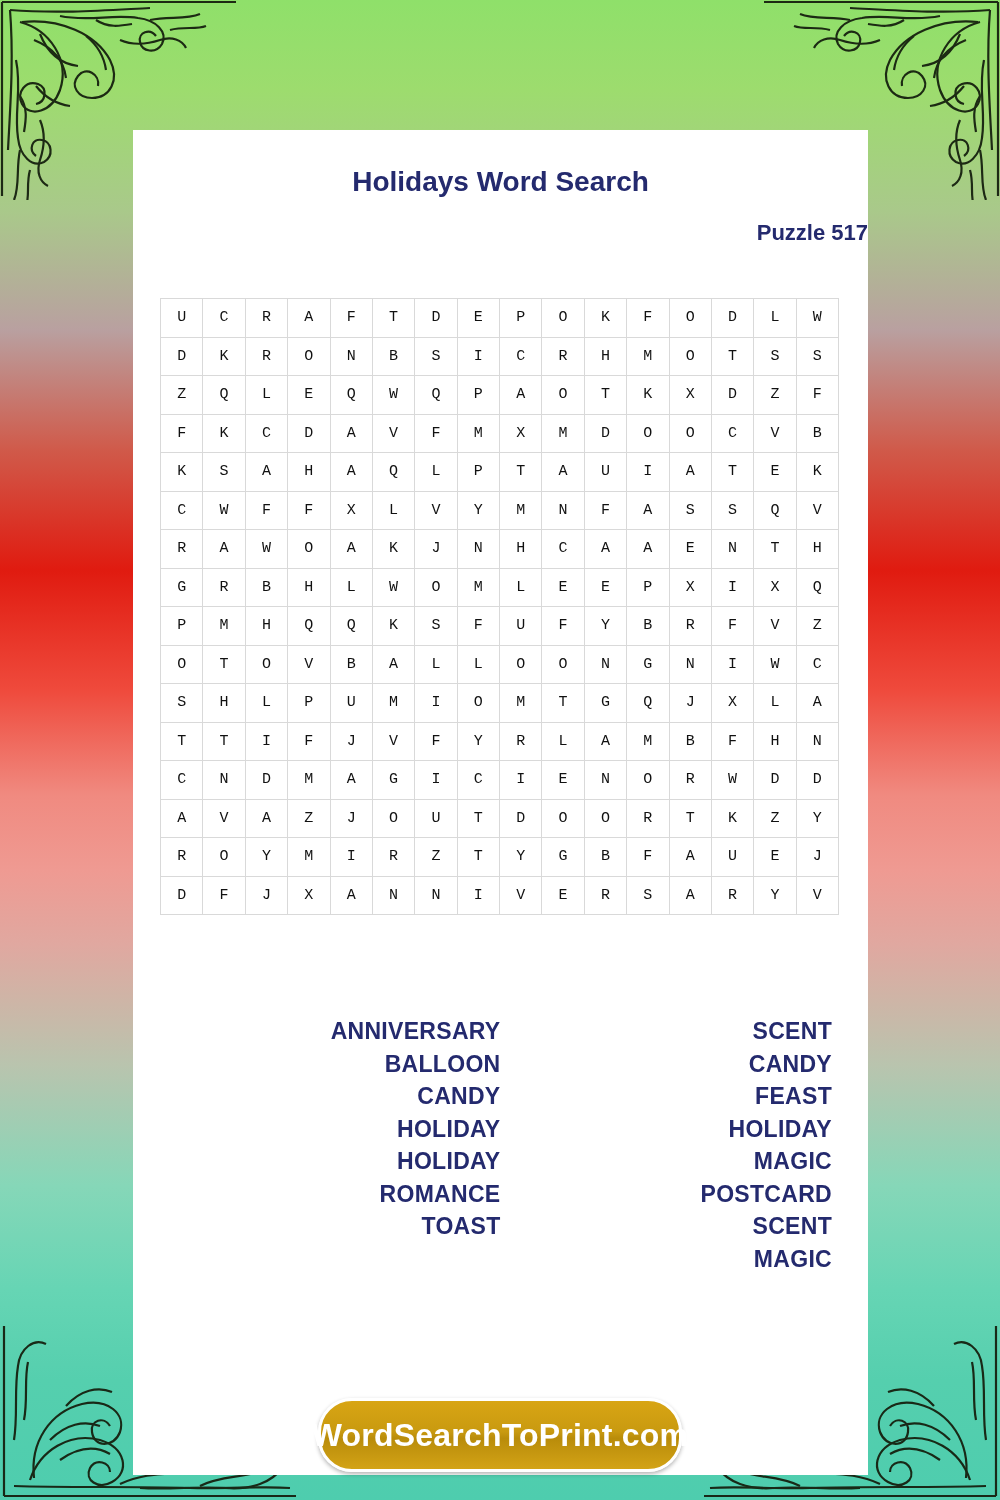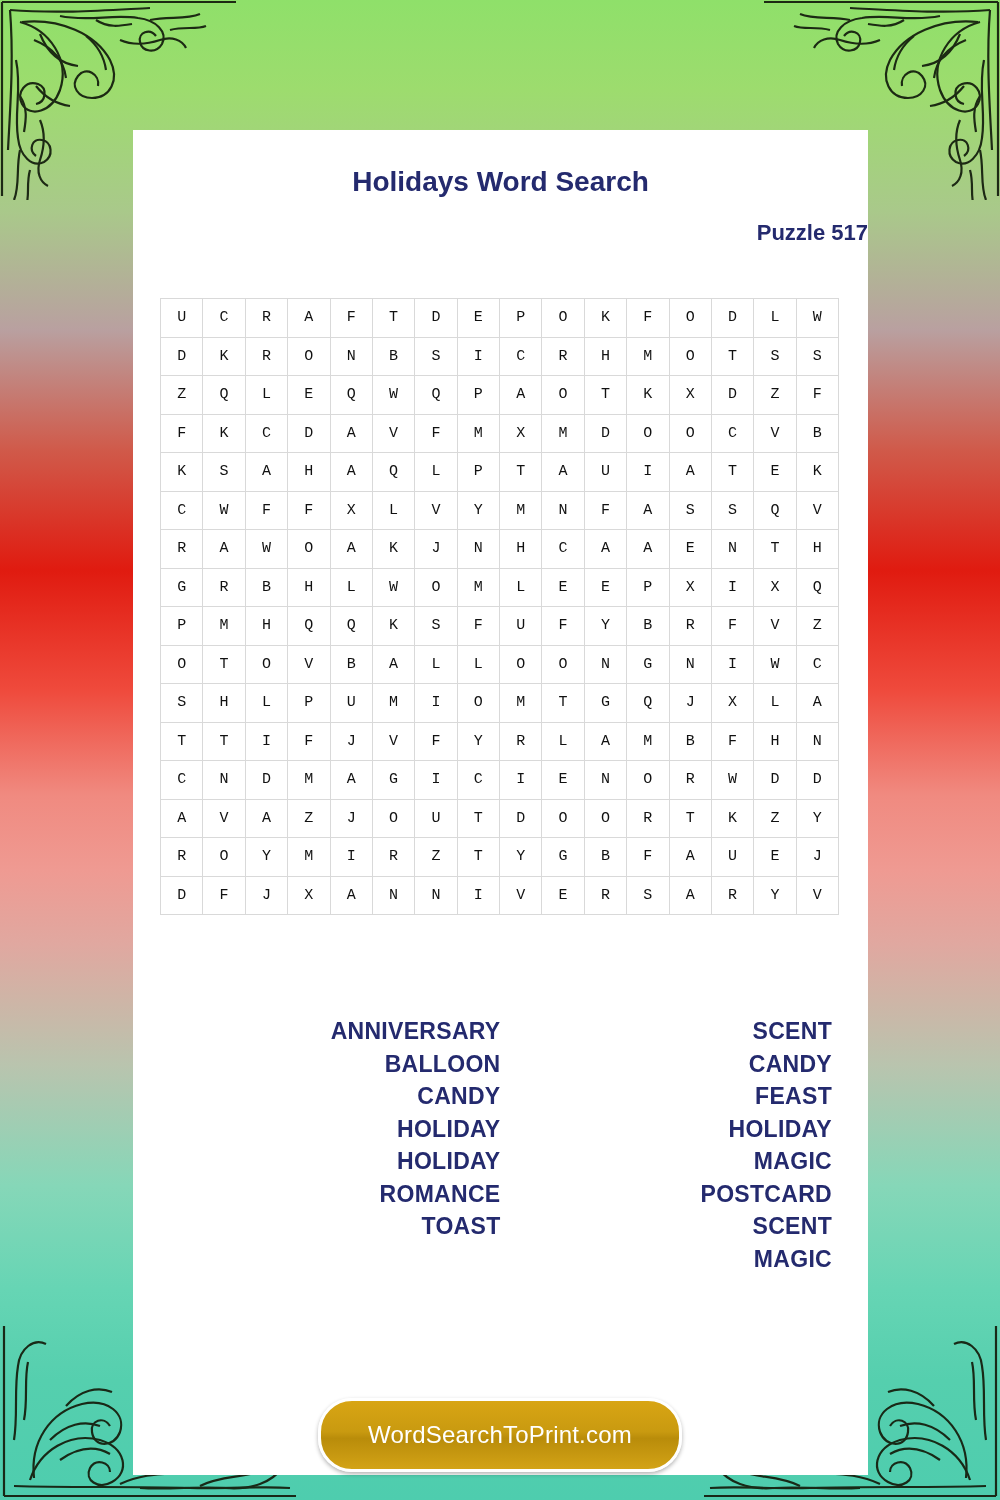--- a/index.html
+++ b/index.html
@@ -185,22 +185,22 @@
     border-radius: 34px;
     background: linear-gradient(to bottom, #d8a514 0%, #c99a10 45%, #b98c0a 55%, #d3a316 100%);
     border: 3px solid #ffffff;
     box-shadow: 0 2px 4px rgba(0,0,0,0.3);
     display: flex;
     align-items: center;
     justify-content: center;
     z-index: 6;
   }
   #footer-pill span {
-    font-size: 24px;
-    font-weight: normal;
+    font-size: 32px;
+    font-weight: bold;
     color: #ffffff;
     letter-spacing: 0.2px;
   }
 </style>
 </head>
 <body>
 
 <div id="page">
 
   <div class="corner tl">

